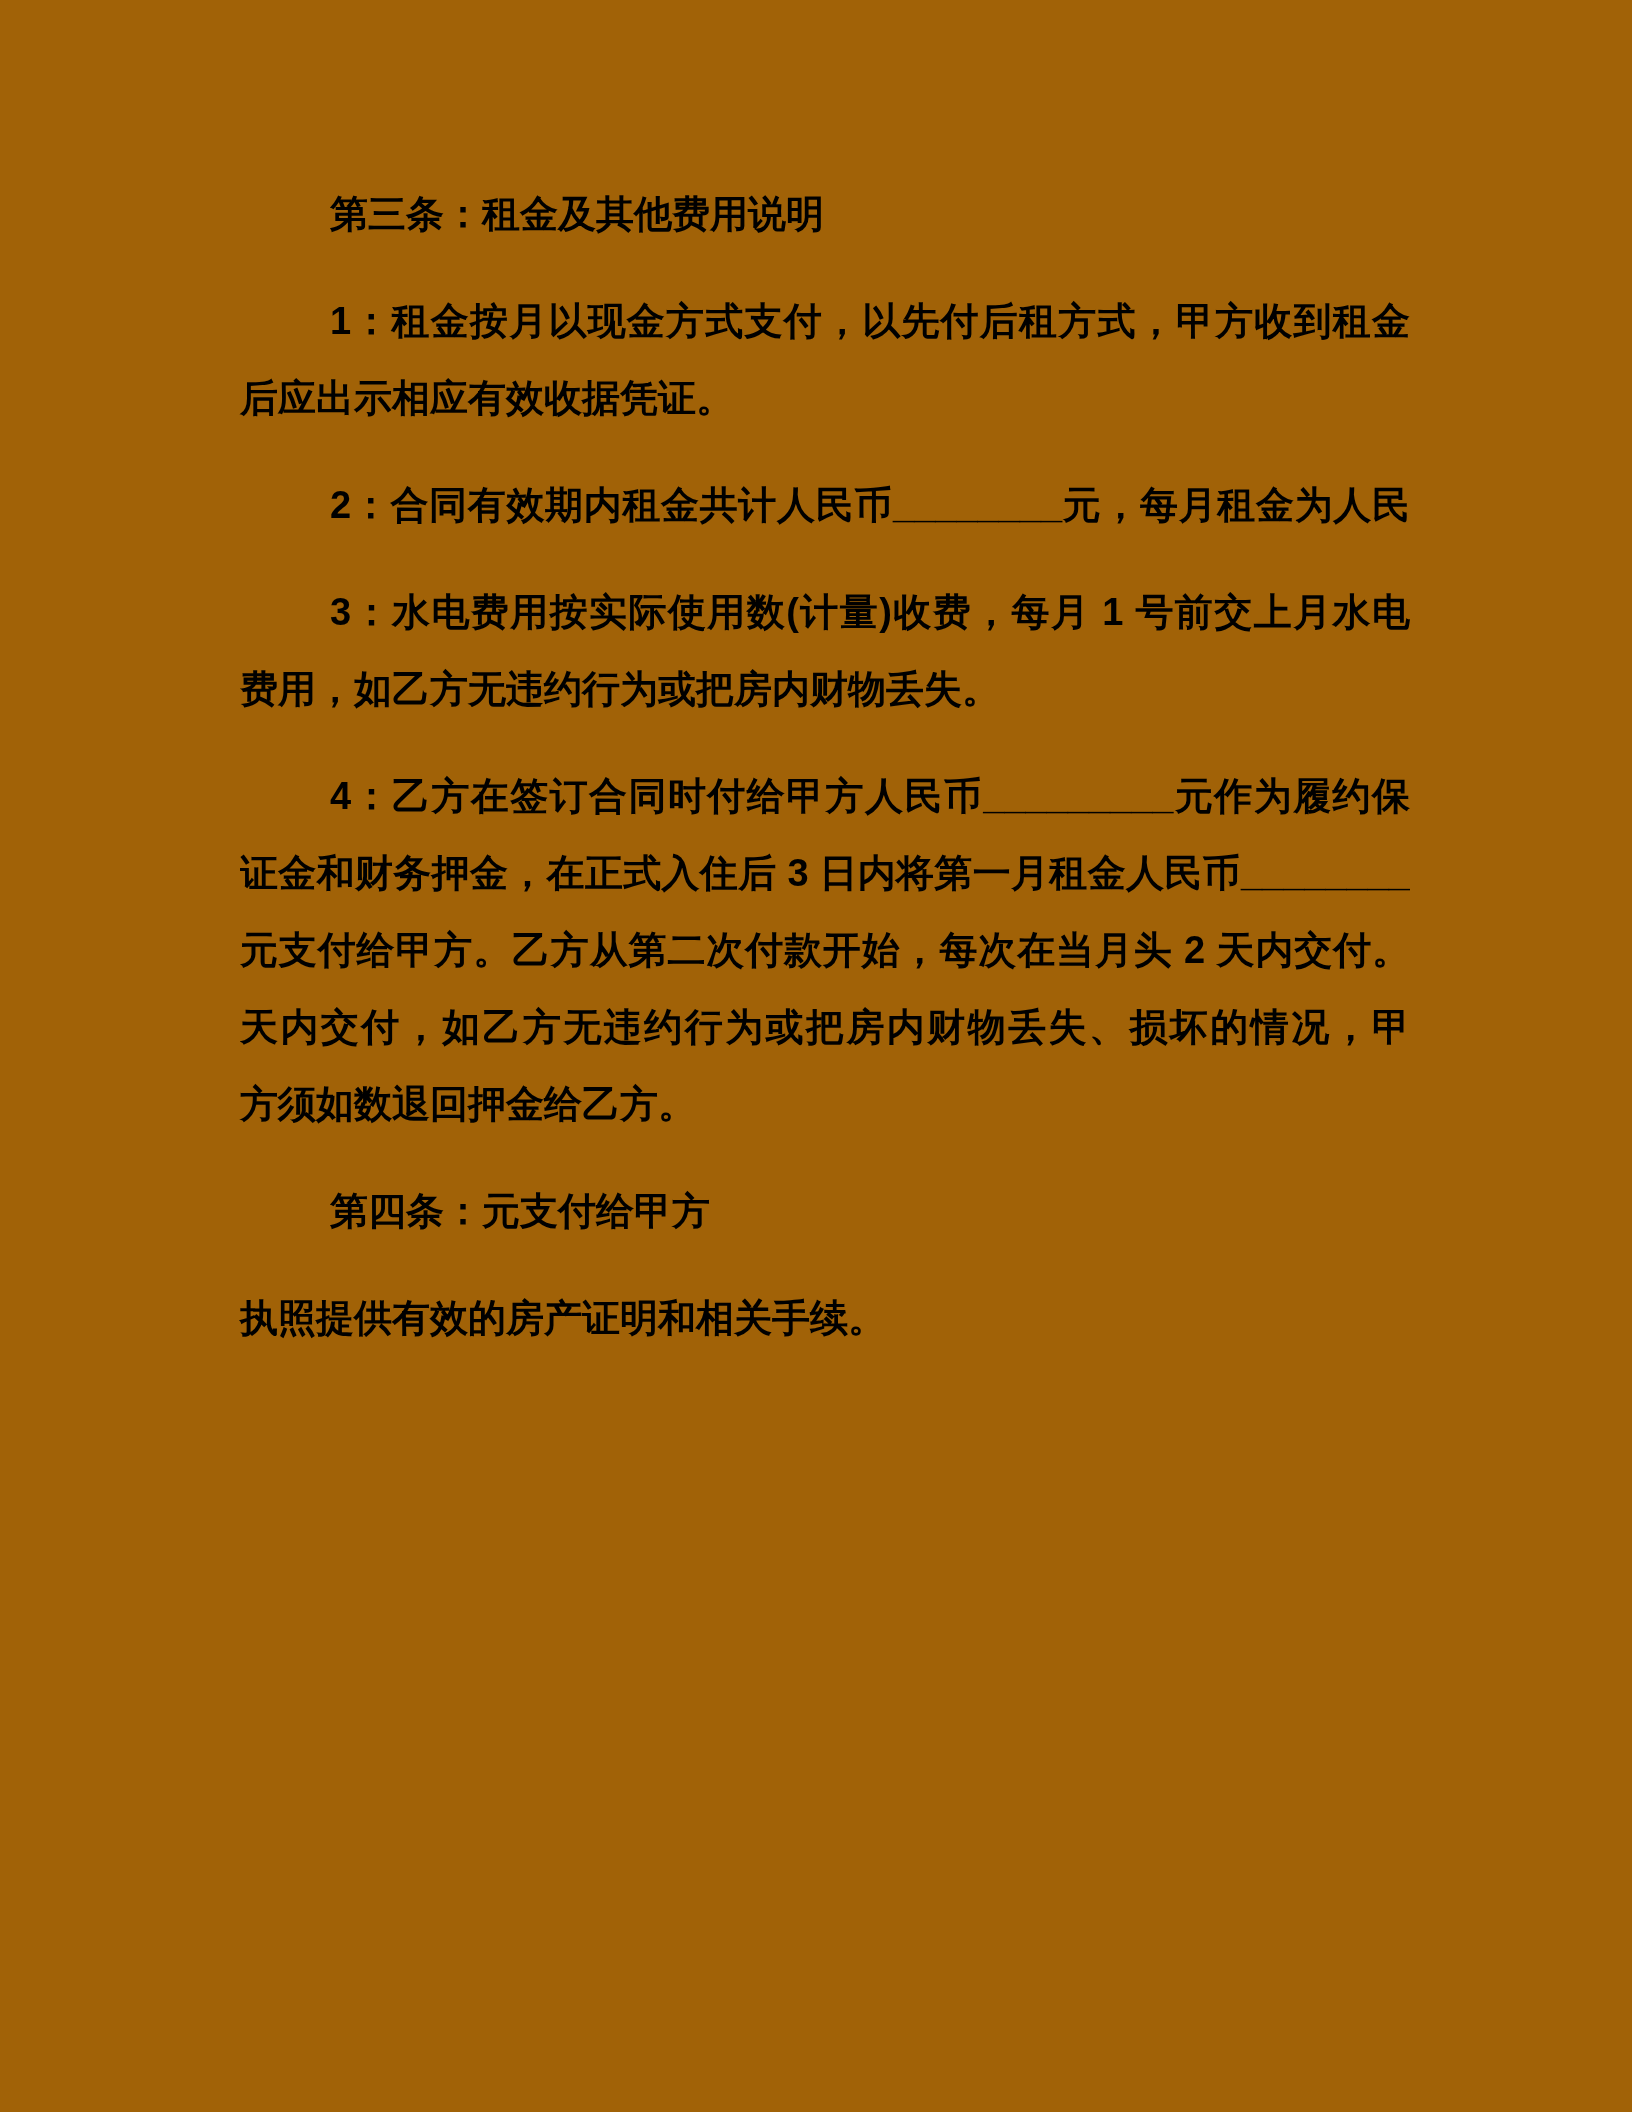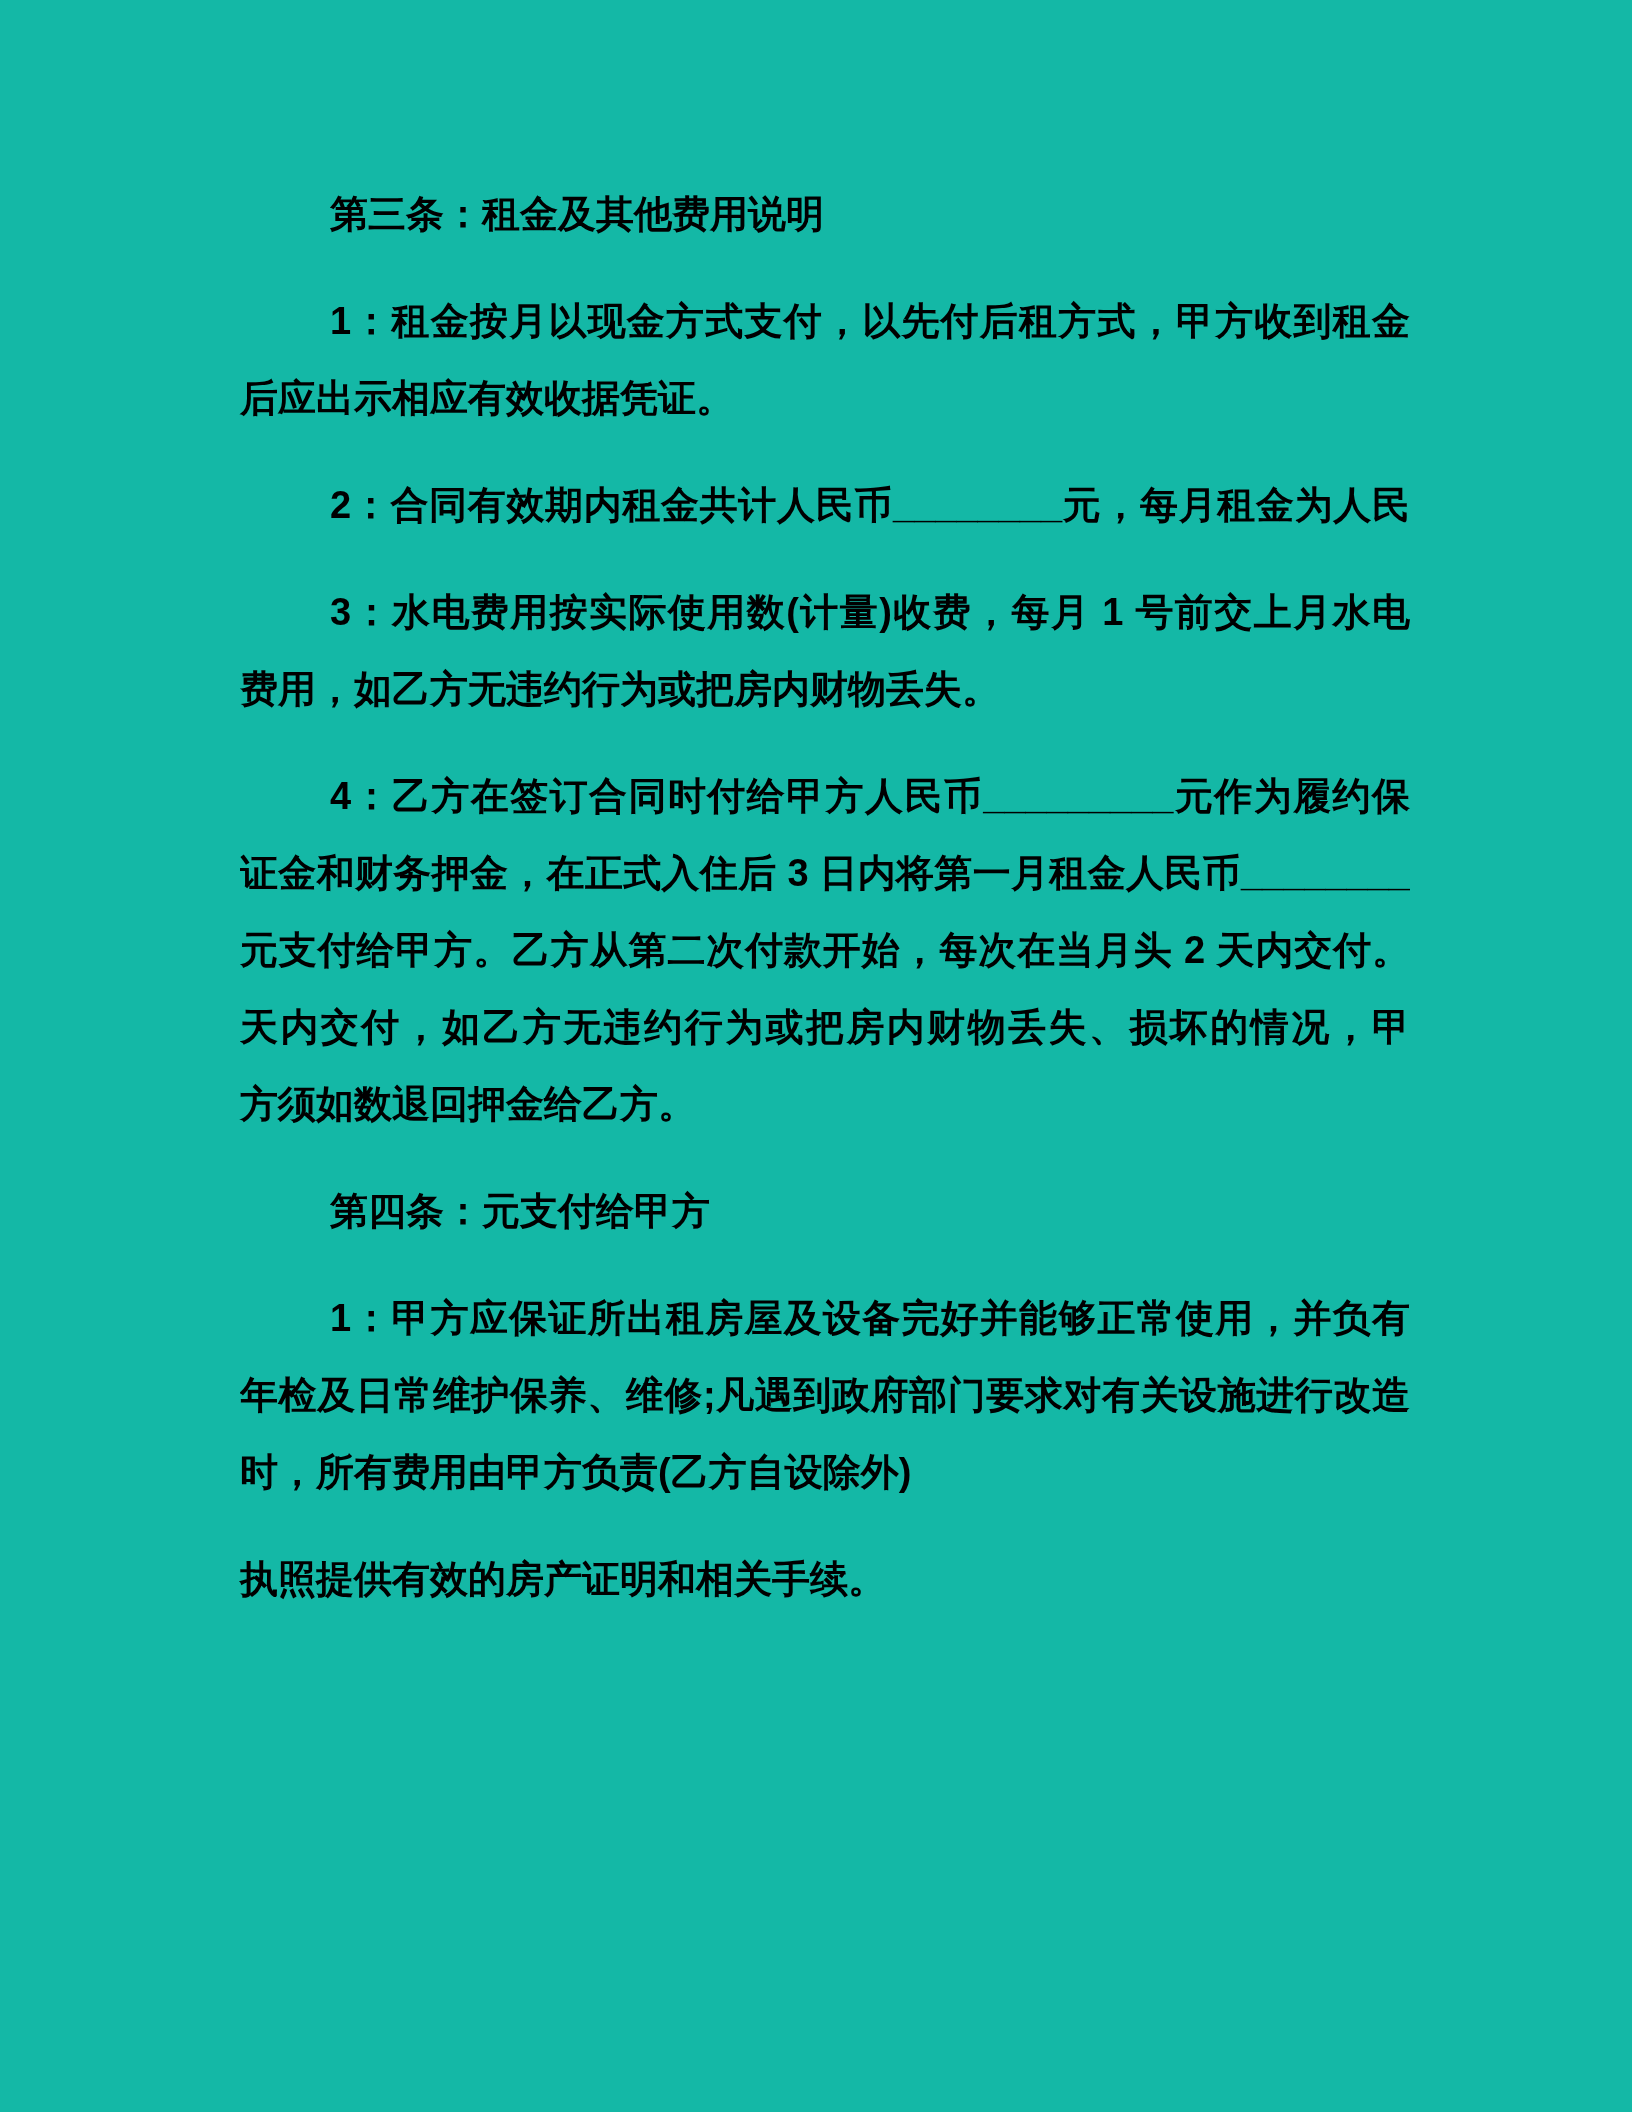--- a/index.html
+++ b/index.html
@@ -4,21 +4,21 @@
 <style>
   html, body {
     margin: 0;
     padding: 0;
     background: #ffffff;
   }
   .page {
     position: relative;
     width: 1632px;
     height: 2112px;
-    background: #14b8a6;
+    background: #a16207;
     overflow: hidden;
   }
   .content {
     position: absolute;
     left: 240px;
     top: 176px;
     width: 1170px;
   }
   .para {
     margin: 0 0 30px 0;
@@ -73,24 +73,19 @@
       <span class="line justified">证金和财务押金，在正式入住后 3 日内将第一月租金人民币________</span>
       <span class="line justified">元支付给甲方。乙方从第二次付款开始，每次在当月头 2 天内交付。</span>
       <span class="line justified">天内交付，如乙方无违约行为或把房内财物丢失、损坏的情况，甲</span>
       <span class="line">方须如数退回押金给乙方。</span>
     </p>
 
     <p class="para">
       <span class="line first">第四条：元支付给甲方</span>
     </p>
 
-    <p class="para">
-      <span class="line first justified">1：甲方应保证所出租房屋及设备完好并能够正常使用，并负有</span>
-      <span class="line justified">年检及日常维护保养、维修;凡遇到政府部门要求对有关设施进行改造</span>
-      <span class="line">时，所有费用由甲方负责(乙方自设除外)</span>
-    </p>
 
     <p class="para">
       <span class="line">执照提供有效的房产证明和相关手续。</span>
     </p>
 
   </div>
 </div>
 
 </body></html>

